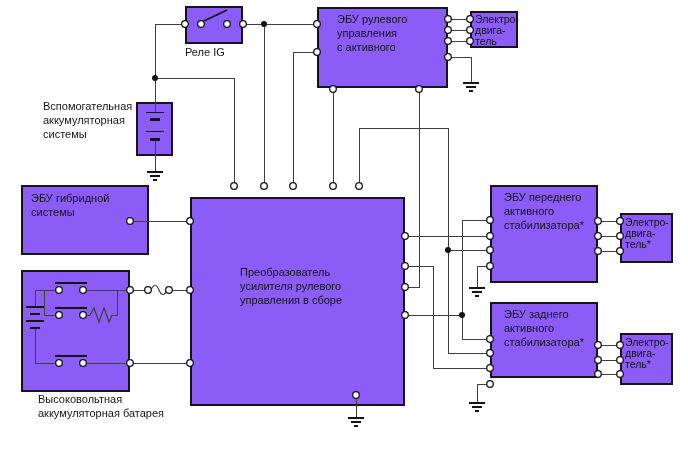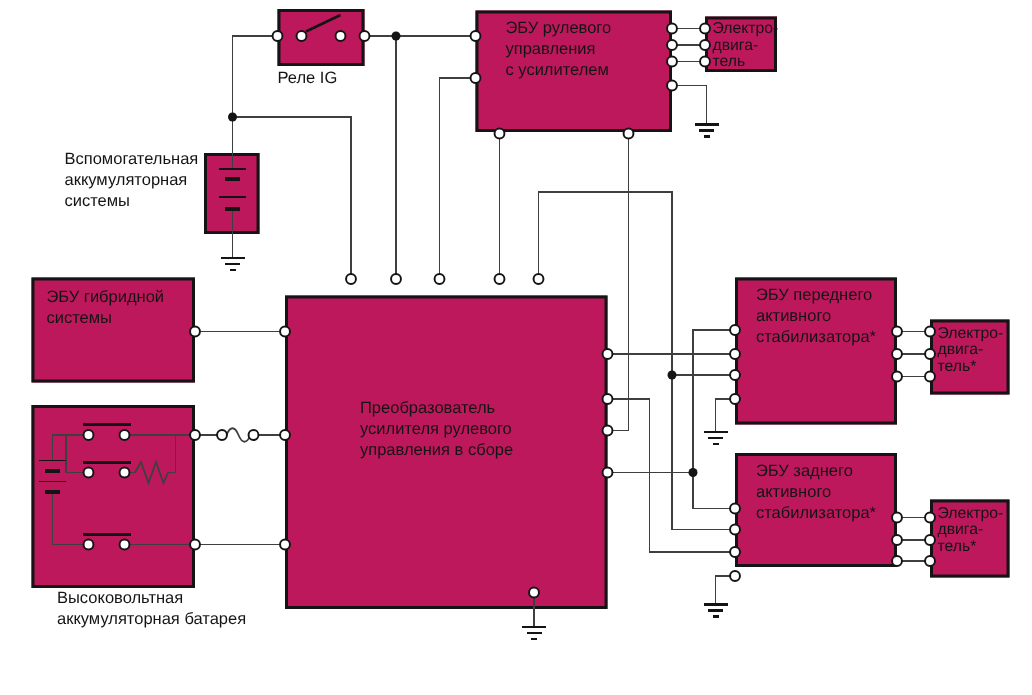--- a/index.html
+++ b/index.html
@@ -6,55 +6,55 @@
     --bg:#ffffff;
     --line:#3f3f3f;
     --ink:#141414;
   }
   html,body{margin:0;padding:0;background:var(--bg);}
   .canvas{
     position:relative;width:688px;height:463px;background:var(--bg);
     font-family:"Liberation Sans", sans-serif;color:var(--ink);overflow:hidden;
   }
   .box{
-    position:absolute;border:2px solid var(--ink);background:#be185d;box-sizing:border-box;
+    position:absolute;border:2px solid var(--ink);background:#8b5cf6;box-sizing:border-box;
   }
   .lbl{font-size:11px;line-height:14px;color:var(--ink);white-space:nowrap;}
   .lbl span{display:block;}
   .lbl.tight{font-size:10.5px;line-height:11px;}
   .free-label{position:absolute;font-size:11px;line-height:14px;color:var(--ink);white-space:nowrap;}
   .free-label span{display:block;}
   svg.overlay{position:absolute;left:0;top:0;}
 </style>
 </head>
 <body>
 
 <div class="canvas">
 
   <div class="box" style="left:185px;top:6px;width:58px;height:38px;"></div>
 
   <div class="box" style="left:317px;top:7px;width:131px;height:81px;">
     <div class="lbl" style="padding:3px 0 0 18px;">
       <span>ЭБУ рулевого</span>
       <span>управления</span>
-      <span>с усилителем</span>
+      <span>с активного</span>
     </div>
   </div>
 
   <div class="box" style="left:470px;top:11px;width:48px;height:37px;">
     <div class="lbl tight" style="padding:1px 0 0 3px;">
       <span>Электро-</span>
       <span>двига-</span>
       <span>тель</span>
     </div>
   </div>
 
   <div class="box" style="left:136px;top:102px;width:37px;height:54px;"></div>
 
-  <div class="box" style="left:21px;top:185px;width:109px;height:70px;">
+  <div class="box" style="left:21px;top:185px;width:128px;height:70px;">
     <div class="lbl" style="padding:4px 0 0 8px;">
       <span>ЭБУ гибридной</span>
       <span>системы</span>
     </div>
   </div>
 
   <div class="box" style="left:190px;top:197px;width:215px;height:209px;">
     <div class="lbl" style="position:absolute;left:48px;top:66px;">
       <span>Преобразователь</span>
       <span>усилителя рулевого</span>

